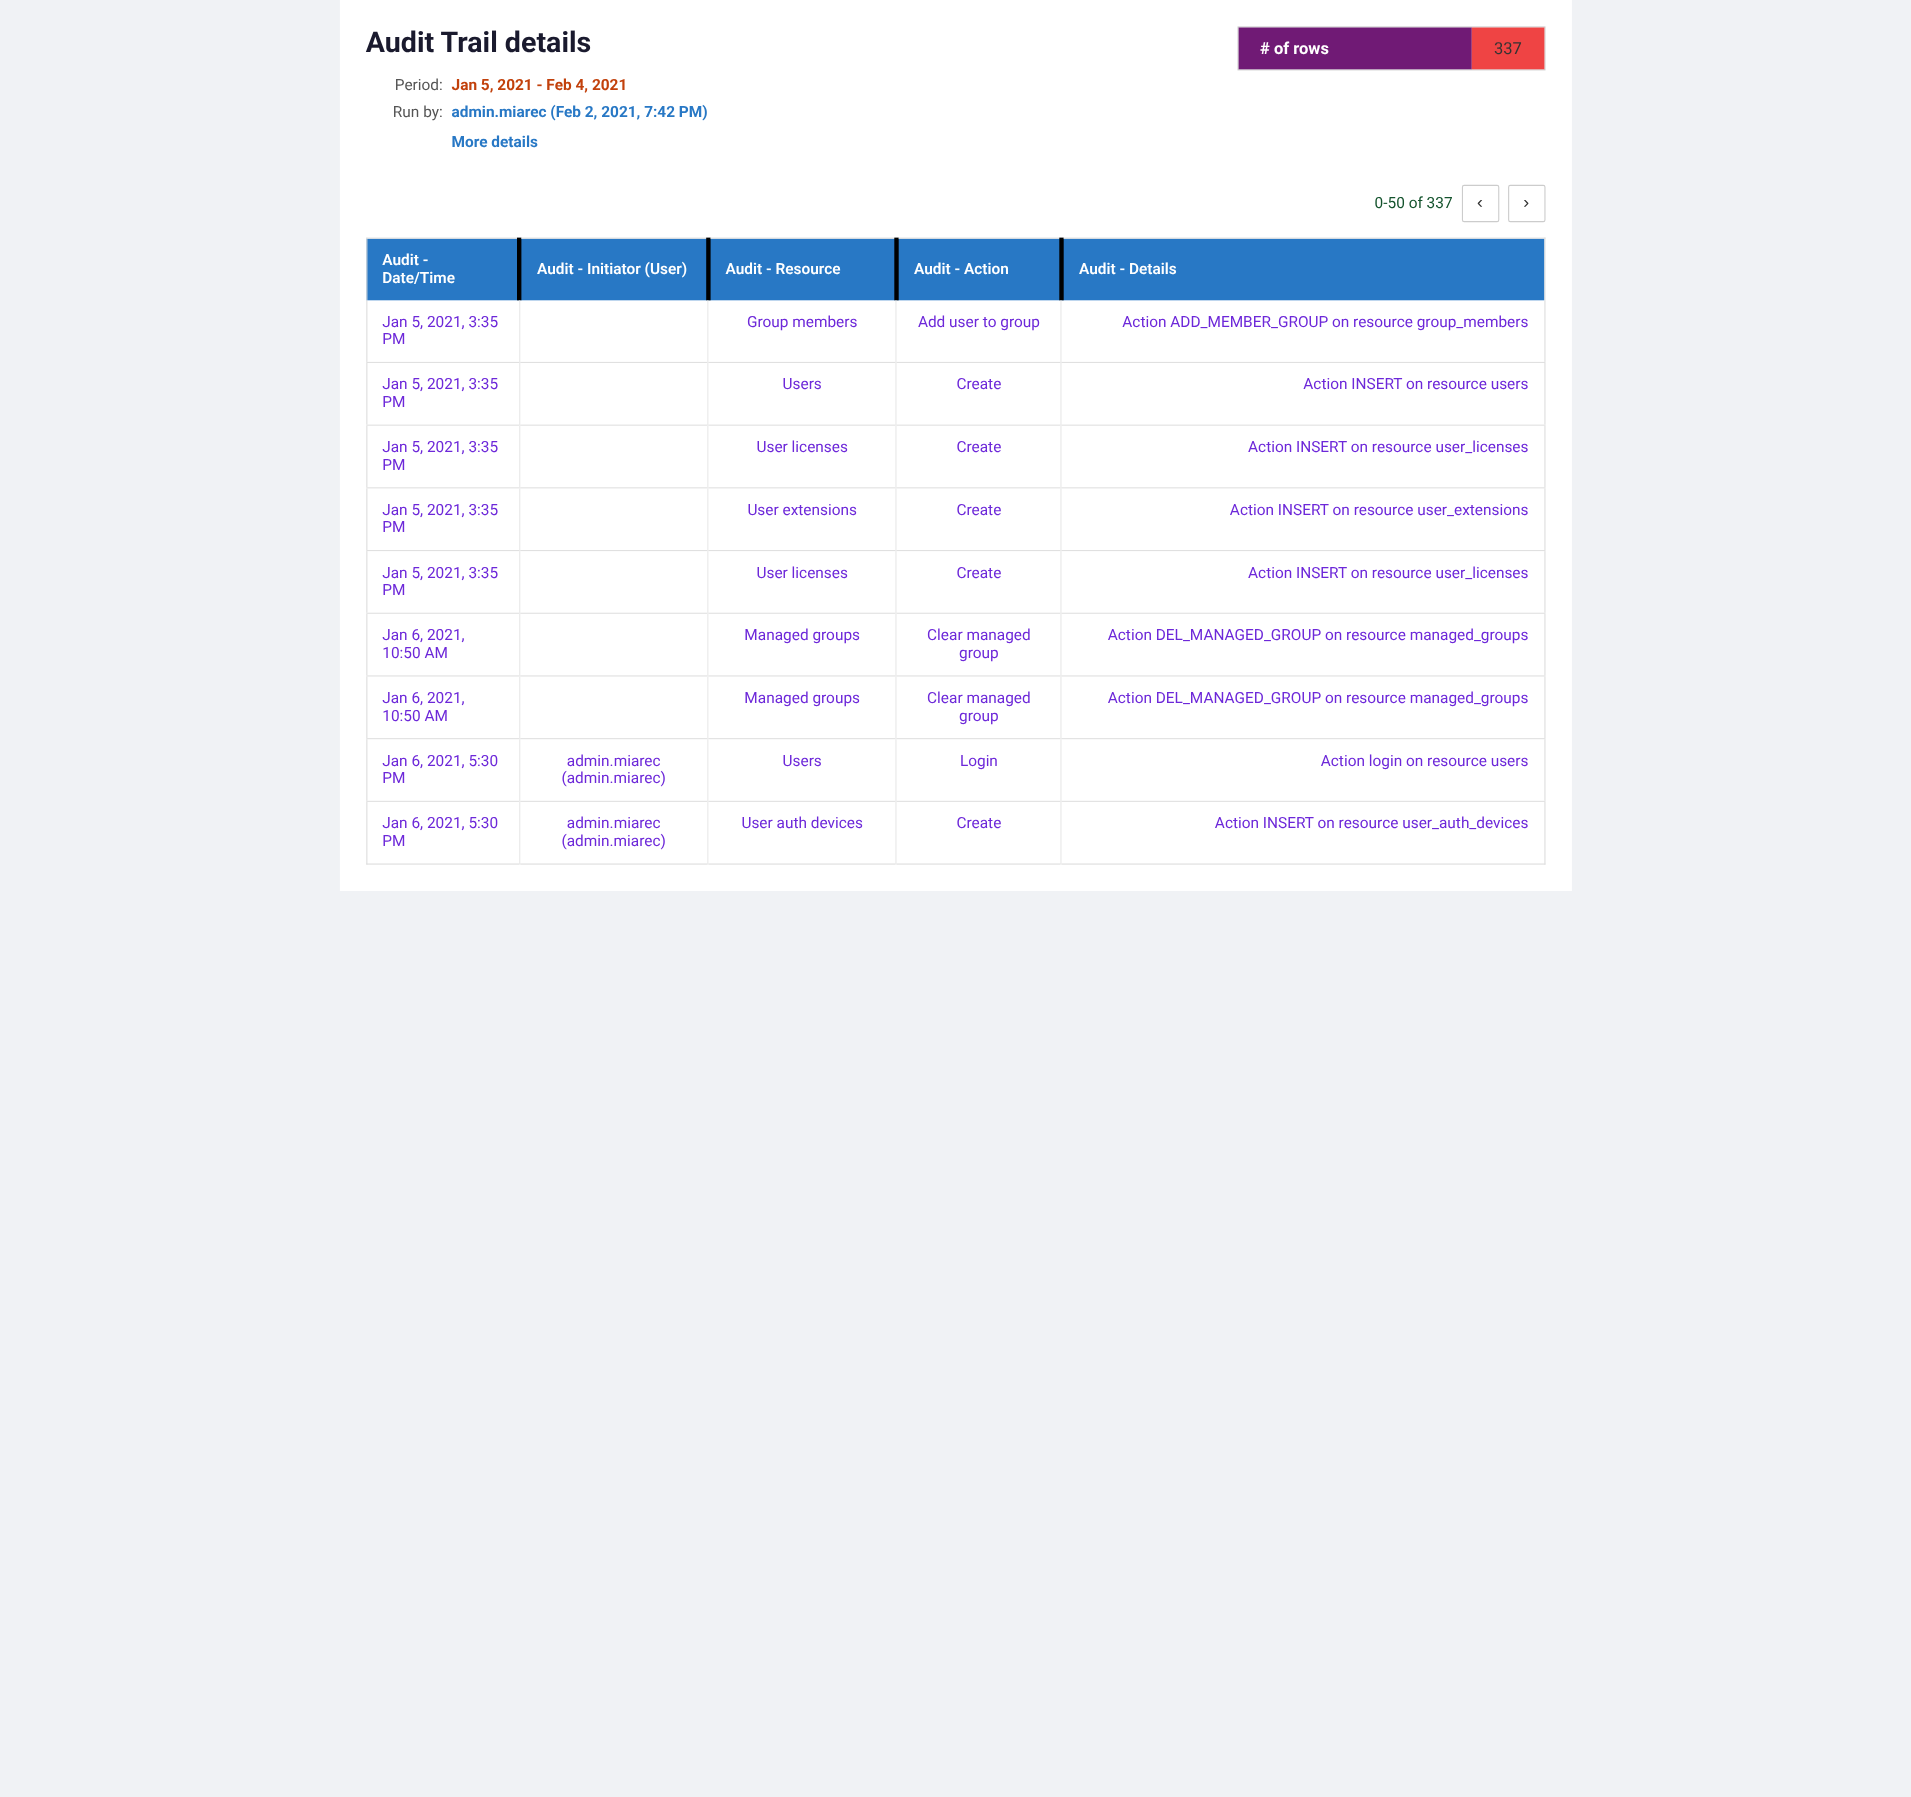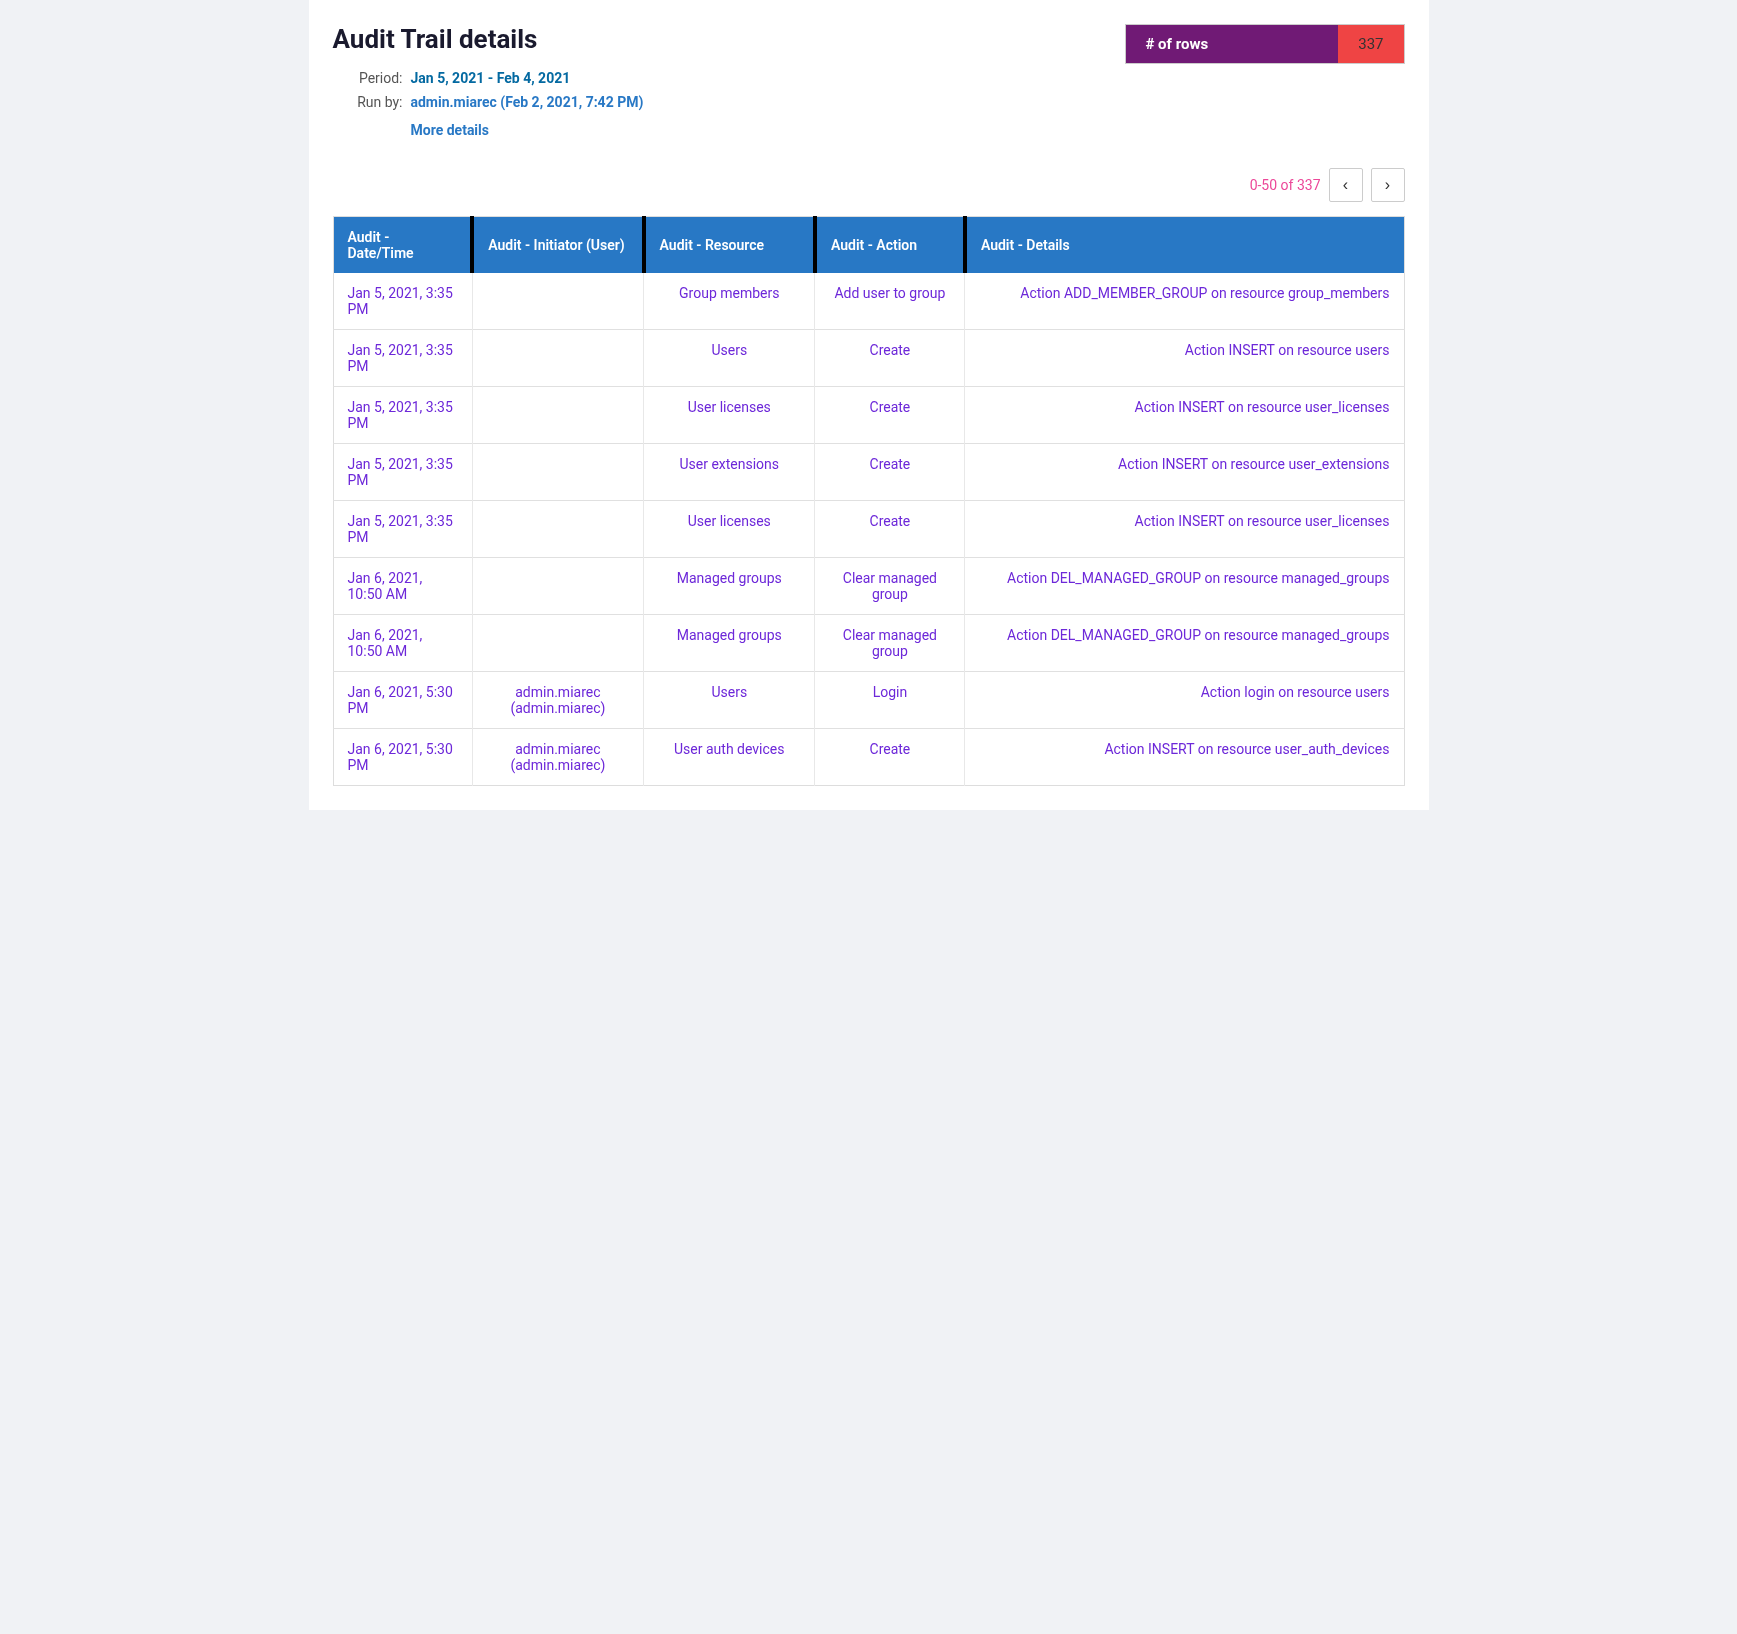--- a/index.html
+++ b/index.html
@@ -37,21 +37,21 @@
       align-items: center;
       gap: 8px;
     }
     .meta-label {
       color: #555;
       min-width: 70px;
       text-align: right;
     }
     .meta-value {
       font-weight: 700;
-      color: #0369a1;
+      color: #c2410c;
     }
     .meta-link {
       color: #2878c5;
       font-weight: 700;
       cursor: pointer;
       text-decoration: none;
       text-align: center;
     }
     .more-details-link {
       color: #2878c5;
@@ -86,21 +86,21 @@
     }
     .pagination-bar {
       display: flex;
       justify-content: flex-end;
       align-items: center;
       padding: 10px 0;
       gap: 8px;
       margin-bottom: 4px;
     }
     .pagination-info {
-      color: #ec4899;
+      color: #14532d;
       font-size: 14px;
     }
     .pagination-btn {
       width: 34px;
       height: 34px;
       border: 1px solid #ccc;
       background: #fff;
       cursor: pointer;
       display: flex;
       align-items: center;

